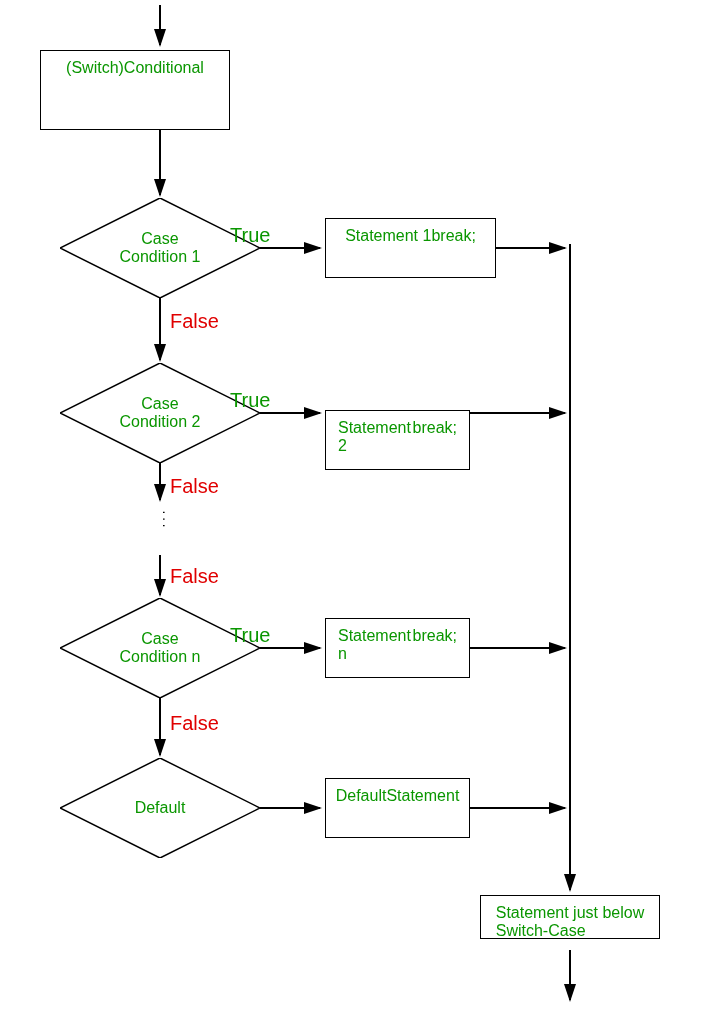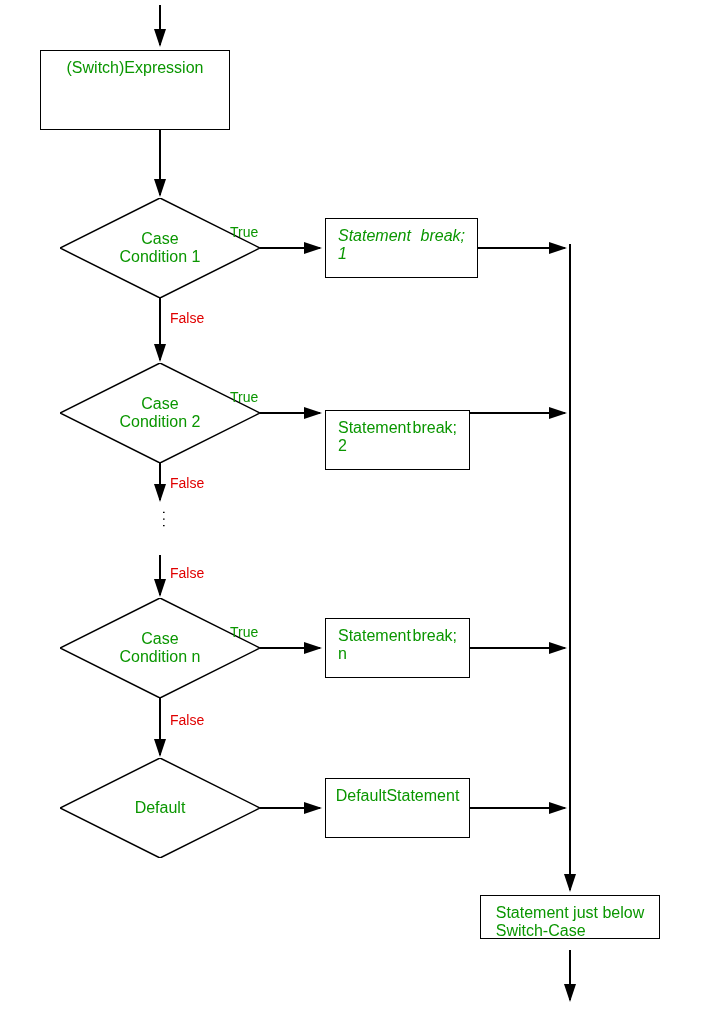--- a/index.html
+++ b/index.html
@@ -39,21 +39,21 @@
       display: flex;
       flex-direction: column;
       justify-content: center;
       align-items: center;
       font-size: 16px;
       color: #0a9600;
       text-align: left;
     }
     .label {
       position: absolute;
-      font-size: 14px;
+      font-size: 20px;
     }
     .label-true { color: #0a9600; }
     .label-false { color: #e00000; }
     .dots {
       position: absolute;
       font-size: 14px;
       color: #000;
       letter-spacing: 2px;
     }
   </style>
@@ -97,34 +97,34 @@
 
   <line x1="570" y1="244" x2="570" y2="890" stroke="#000" stroke-width="2"></line>
 
   <line x1="570" y1="870" x2="570" y2="890" stroke="#000" stroke-width="2" marker-end="url(#arrow)"></line>
 
   <line x1="570" y1="950" x2="570" y2="1000" stroke="#000" stroke-width="2" marker-end="url(#arrow)"></line>
 </svg>
 
 <div class="box" style="left:40px; top:50px; width:190px; height:80px;">
   <div>(Switch)</div>
-  <div>Expression</div>
+  <div>Conditional</div>
 </div>
 
 <div class="diamond" style="left:60px; top:198px;">
   <svg class="diamond-shape" viewBox="0 0 200 100">
       <polygon points="100,0 200,50 100,100 0,50" fill="#fff" stroke="#000" stroke-width="1.5"></polygon>
     </svg>
   <div class="diamond-text">
     <div>Case</div>
     <div>Condition 1</div>
   </div>
 </div>
 <div class="label label-true" style="left:230px; top:224px;">True</div>
-<div class="box" style="left:325px; top:218px; width:153px; height:60px;font-style:italic;">
+<div class="box" style="left:325px; top:218px; width:171px; height:60px;">
   <div>Statement 1</div>
   <div>break;</div>
 </div>
 <div class="label label-false" style="left:170px; top:310px;">False</div>
 
 <div class="diamond" style="left:60px; top:363px;">
   <svg class="diamond-shape" viewBox="0 0 200 100">
       <polygon points="100,0 200,50 100,100 0,50" fill="#fff" stroke="#000" stroke-width="1.5"></polygon>
     </svg>
   <div class="diamond-text">

